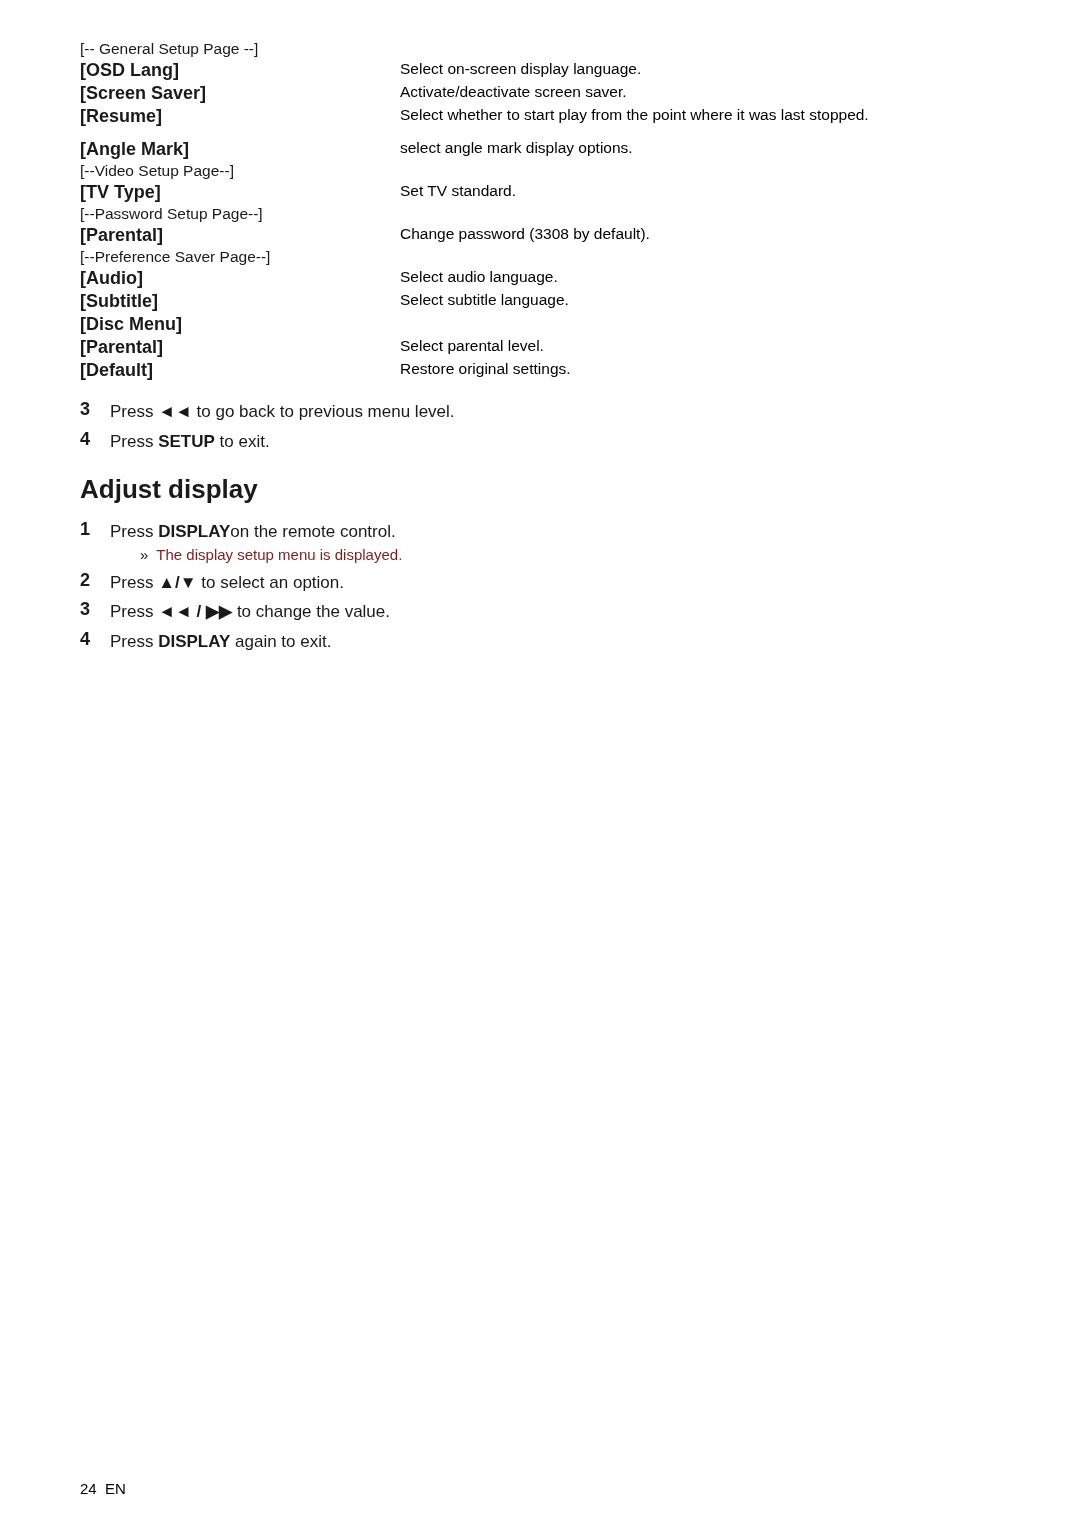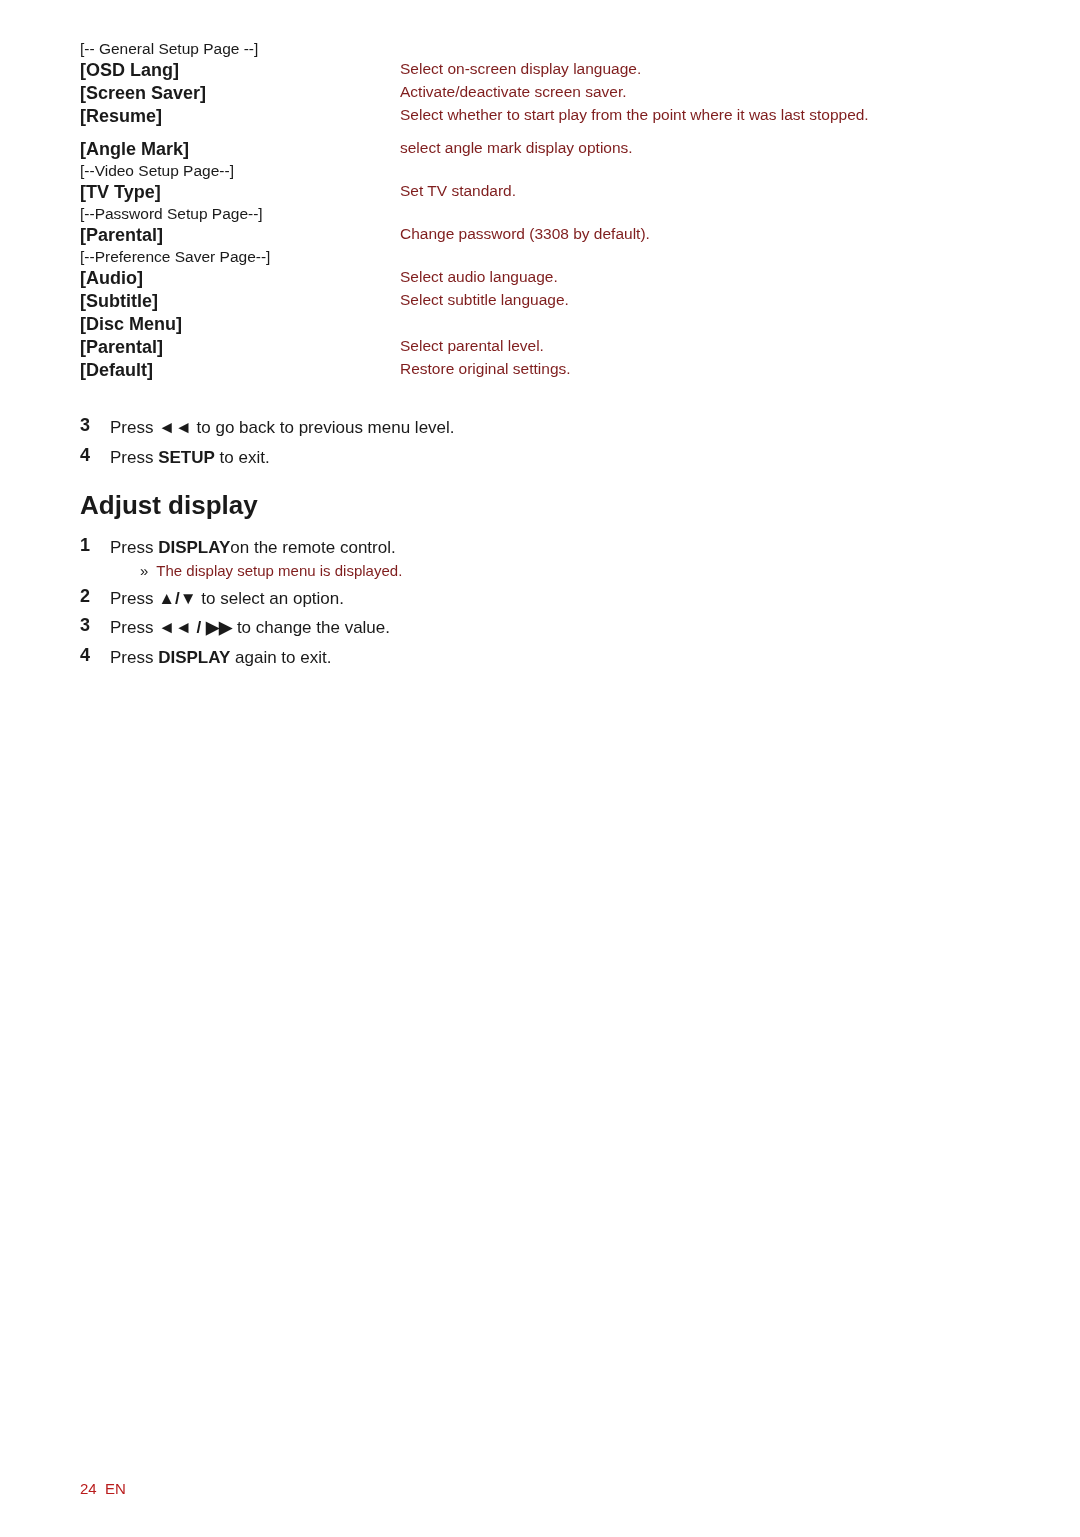--- a/index.html
+++ b/index.html
@@ -13,41 +13,41 @@
       font-family: 'Arial', sans-serif;
       font-size: 15px;
       color: #1a1a1a;
       width: 1080px;
       min-height: 1537px;
       padding: 40px 80px 60px 80px;
     }
 
     .settings-table {
       width: 100%;
-      margin-bottom: 34px;
+      margin-bottom: 18px;
     }
 
     .settings-table .row {
       display: flex;
       flex-direction: row;
       margin-bottom: 2px;
     }
 
     .settings-table .col-left {
       width: 320px;
       min-width: 320px;
       padding-right: 20px;
       font-size: 15.5px;
       color: #1a1a1a;
     }
 
     .settings-table .col-right {
       flex: 1;
       font-size: 15.5px;
-      color: #7f1d1d;
+      color: #000000;
     }
 
     .item-label {
       font-weight: bold;
       font-size: 18px;
     }
 
     .spacer-row {
       height: 10px;
     }
@@ -107,21 +107,21 @@
       font-weight: bold;
       margin-bottom: 14px;
       color: #1a1a1a;
     }
 
     .page-footer {
       position: absolute;
       bottom: 40px;
       left: 80px;
       font-size: 15px;
-      color: #b91c1c;
+      color: #000000;
     }
   </style>
 </head>
 <body>
 
 <div class="settings-table">
 
   <div class="row">
     <div class="col-left">
       <span>[-- General Setup Page --]</span>

